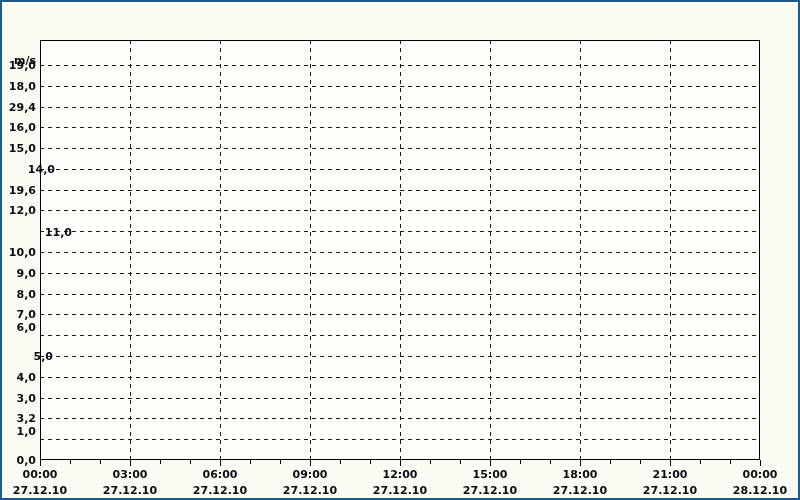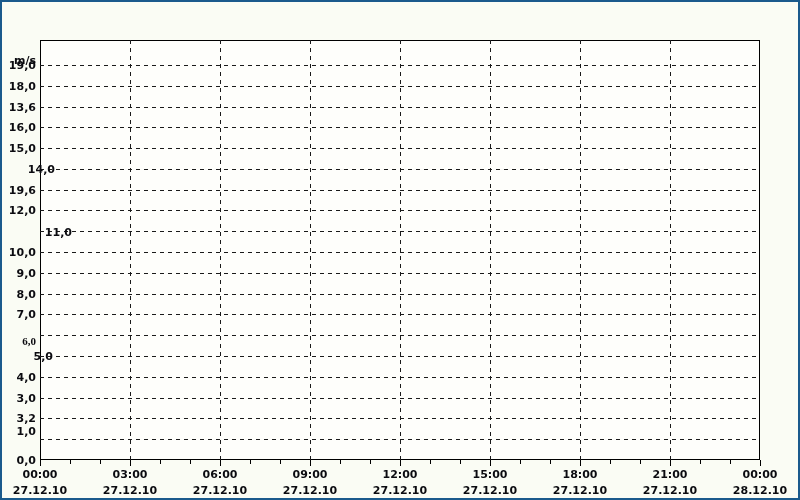--- a/index.html
+++ b/index.html
@@ -71,21 +71,21 @@
       <div class="ylab" style="top: 397px; text-align: right;">1,0</div>
       <div class="hgrid" style="left: 38px; top: 389.416px; width: 720px;"></div>
       <div class="ylab" style="top: 384.416px;">3,2</div>
       <div class="hgrid" style="left: 38px; top: 368.624px; width: 720px;"></div>
       <div class="ylab" style="top: 363.624px;">3,0</div>
       <div class="hgrid" style="left: 38px; top: 347.832px; width: 720px;"></div>
       <div class="ylab" style="top: 342.832px;">4,0</div>
       <div class="hgrid" style="left: 38px; top: 327.04px; width: 720px;"></div>
       <div class="ylab" style="top: 322.04px; margin-left: 17px;">5,0</div>
       <div class="hgrid" style="left: 38px; top: 306.248px; width: 720px;"></div>
-      <div class="ylab" style="top: 307px; font-family: Liberation Serif, serif;">6,0</div>
+      <div class="ylab" style="top: 293px;">6,0</div>
       <div class="hgrid" style="left: 38px; top: 285.455px; width: 720px;"></div>
       <div class="ylab" style="top: 280.455px;">7,0</div>
       <div class="hgrid" style="left: 38px; top: 264.663px; width: 720px;"></div>
       <div class="ylab" style="top: 259.663px;">8,0</div>
       <div class="hgrid" style="left: 38px; top: 243.871px; width: 720px;"></div>
       <div class="ylab" style="top: 238.871px;">9,0</div>
       <div class="hgrid" style="left: 38px; top: 223.079px; width: 720px;"></div>
       <div class="ylab" style="top: 218.079px;">10,0</div>
       <div class="hgrid" style="left: 38px; top: 202.287px; width: 720px;"></div>
       <div class="ylab" style="top: 198px; margin-left: 36px;">11,0</div>
@@ -93,21 +93,21 @@
       <div class="ylab" style="top: 176.495px;">12,0</div>
       <div class="hgrid" style="left: 38px; top: 160.703px; width: 720px;"></div>
       <div class="ylab" style="top: 155.703px;">19,6</div>
       <div class="hgrid" style="left: 38px; top: 139.911px; width: 720px;"></div>
       <div class="ylab" style="top: 134.911px; margin-left: 19px;">14,0</div>
       <div class="hgrid" style="left: 38px; top: 119.119px; width: 720px;"></div>
       <div class="ylab" style="top: 114.119px;">15,0</div>
       <div class="hgrid" style="left: 38px; top: 98.3267px; width: 720px;"></div>
       <div class="ylab" style="top: 93.3267px;">16,0</div>
       <div class="hgrid" style="left: 38px; top: 77.5347px; width: 720px;"></div>
-      <div class="ylab" style="top: 72.5347px;">13,6</div>
+      <div class="ylab" style="top: 72.5347px;">29,4</div>
       <div class="hgrid" style="left: 38px; top: 56.7426px; width: 720px;"></div>
       <div class="ylab" style="top: 51.7426px;">18,0</div>
       <div class="hgrid" style="left: 38px; top: 35.9505px; width: 720px;"></div>
       <div class="ylab" style="top: 30.9505px;">19,0</div>
       <div class="vgrid" style="left: 128px; top: 11px; height: 420px;"></div>
       <div class="vgrid" style="left: 218px; top: 11px; height: 420px;"></div>
       <div class="vgrid" style="left: 308px; top: 11px; height: 420px;"></div>
       <div class="vgrid" style="left: 398px; top: 11px; height: 420px;"></div>
       <div class="vgrid" style="left: 488px; top: 11px; height: 420px;"></div>
       <div class="vgrid" style="left: 578px; top: 11px; height: 420px;"></div>

